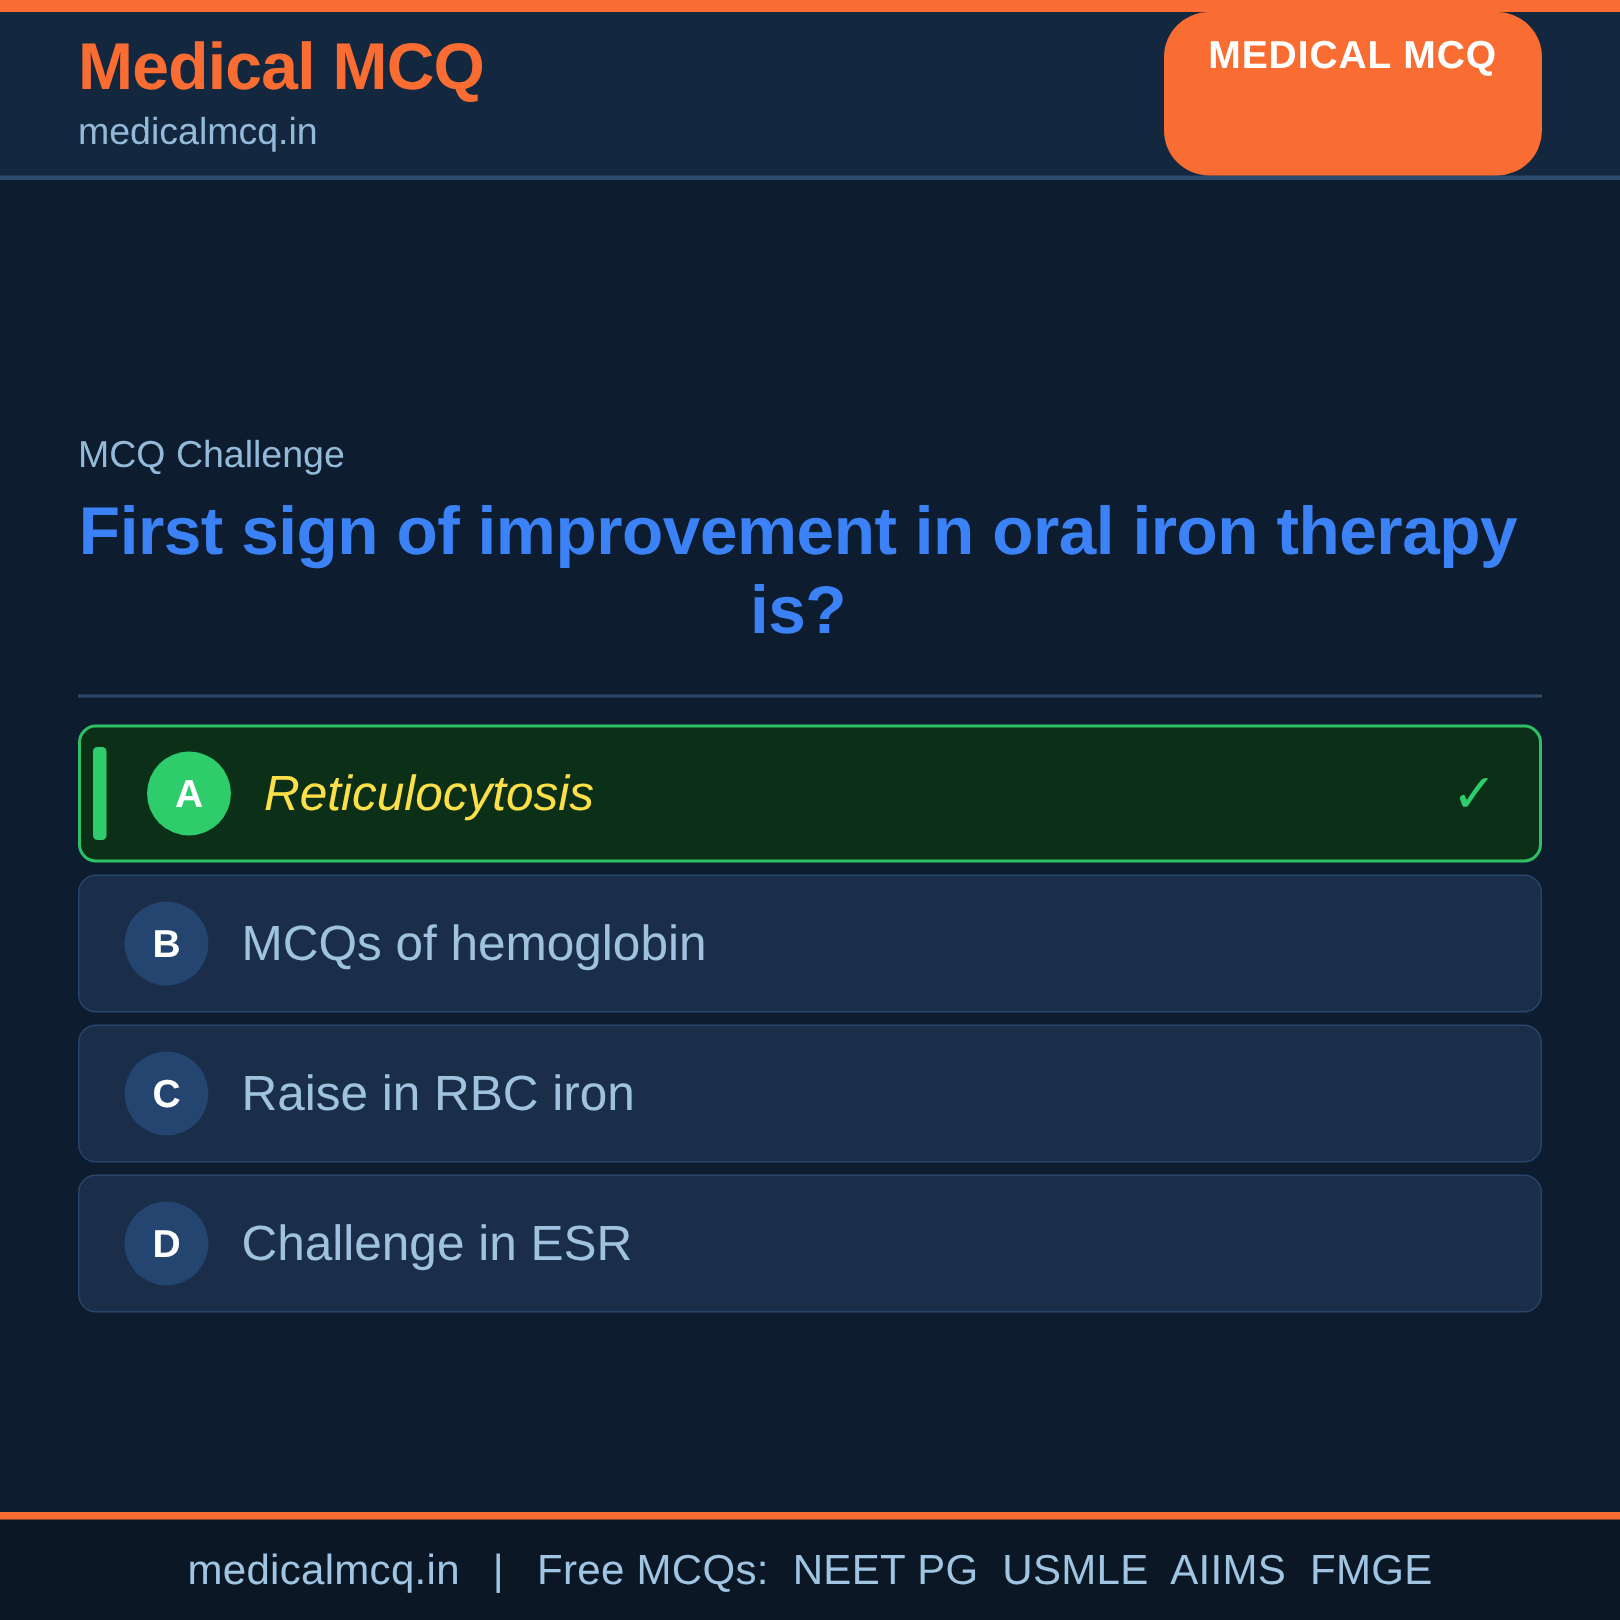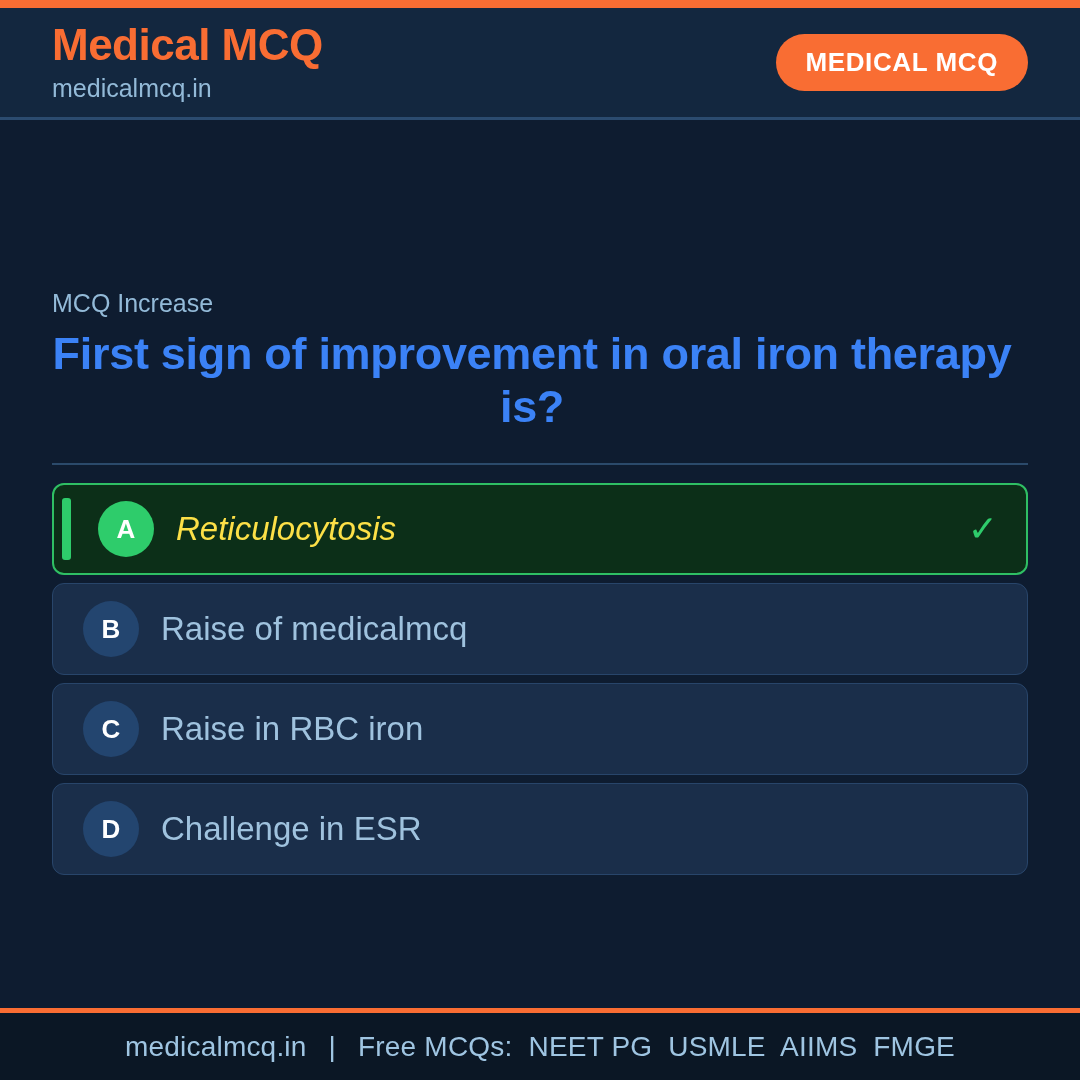--- a/index.html
+++ b/index.html
@@ -31,21 +31,20 @@
   }
 
   
   .header {
     flex: 0 0 auto;
     height: 112px;
     background: #13273F;
     border-bottom: 3px solid #2B4B6F;
     box-sizing: border-box;
     display: flex;
-    align-items: center;
     justify-content: space-between;
     padding: 0 52px;
   }
   .brand {
     display: flex;
     flex-direction: column;
     justify-content: center;
   }
   .brand-title {
     font-size: 44px;
@@ -209,37 +208,37 @@
     <div class="brand">
       <div class="brand-title">Medical MCQ</div>
       <div class="brand-sub">medicalmcq.in</div>
     </div>
     <div class="header-badge">MEDICAL MCQ</div>
   </div>
 
   <div class="main">
 
     <div class="q-block">
-      <div class="eyebrow">MCQ Increase</div>
+      <div class="eyebrow">MCQ Challenge</div>
       <div class="question">First sign of improvement in oral iron therapy is?</div>
       <div class="q-divider"></div>
     </div>
 
     <div class="options">
 
       <div class="option correct">
         <div class="accent-bar"></div>
         <div class="badge">A</div>
         <div class="opt-text">Reticulocytosis</div>
         <div class="check">✓</div>
       </div>
 
       <div class="option">
         <div class="badge">B</div>
-        <div class="opt-text">Raise of medicalmcq</div>
+        <div class="opt-text">MCQs of hemoglobin</div>
       </div>
 
       <div class="option">
         <div class="badge">C</div>
         <div class="opt-text">Raise in RBC iron</div>
       </div>
 
       <div class="option">
         <div class="badge">D</div>
         <div class="opt-text">Challenge in ESR</div>

